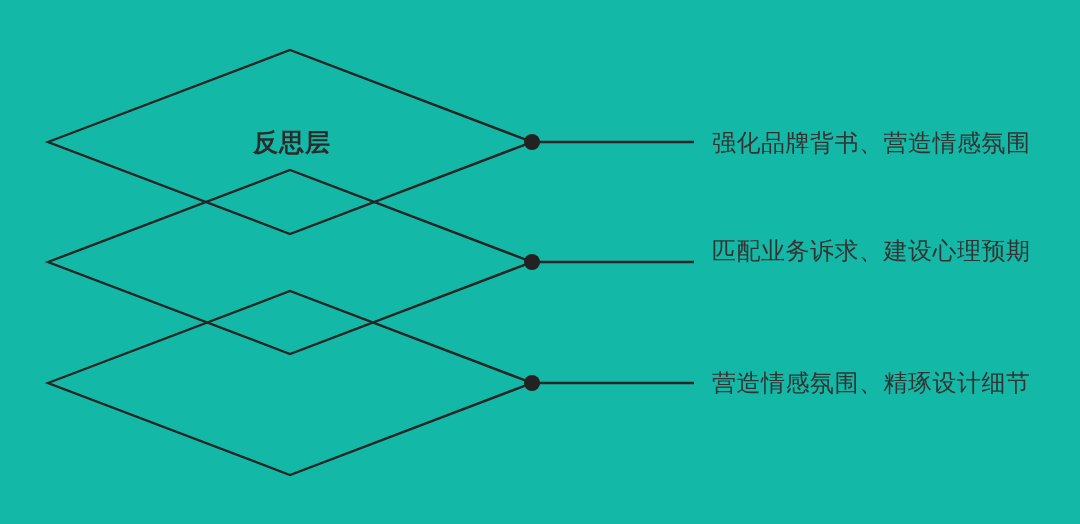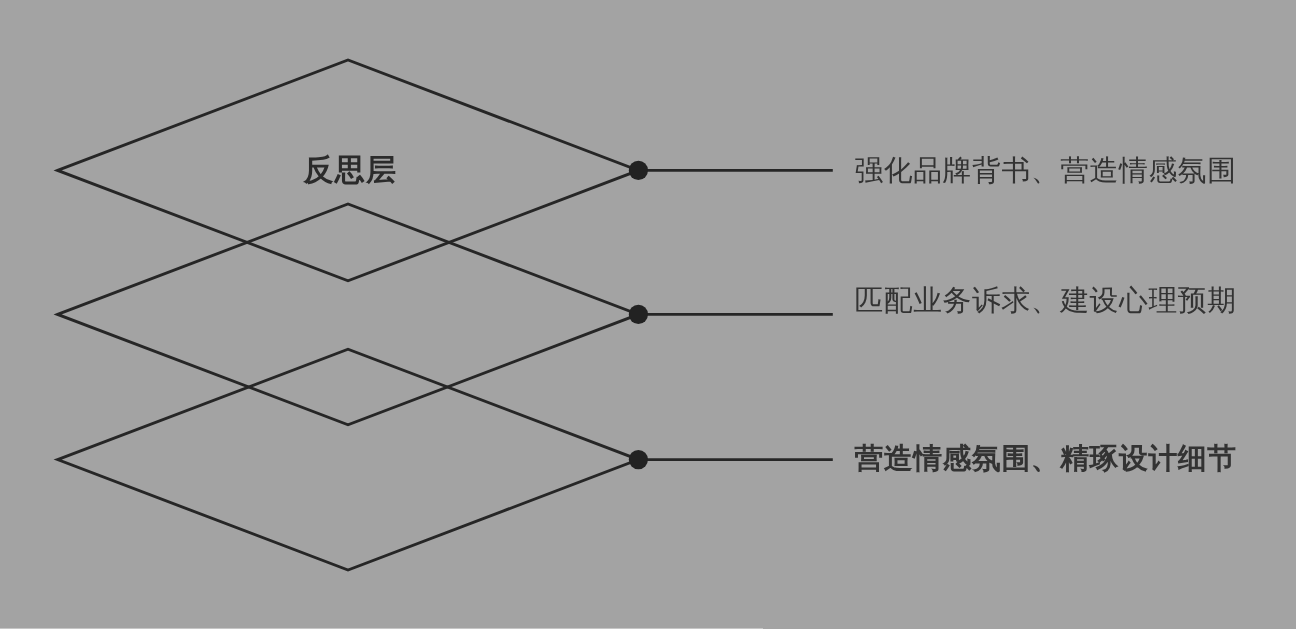--- a/index.html
+++ b/index.html
@@ -5,21 +5,21 @@
   html, body {
     margin: 0;
     padding: 0;
     background: #ffffff;
     font-family: "Liberation Sans", "DejaVu Sans", sans-serif;
   }
   .canvas {
     position: relative;
     width: 1080px;
     height: 524px;
-    background: #a3a3a3;
+    background: #14b8a6;
     overflow: hidden;
   }
   .diagram-svg {
     position: absolute;
     left: 0;
     top: 0;
     width: 1080px;
     height: 524px;
   }
   .layer-label {
@@ -42,21 +42,21 @@
     left: 712px;
     font-size: 24px;
     line-height: 30px;
     font-weight: 400;
     color: #333333;
     letter-spacing: 0.5px;
     white-space: nowrap;
   }
   .annotation.a0 { top: 128px; }
   .annotation.a1 { top: 236px; }
-  .annotation.a2 { top: 368px; font-weight: bold; }
+  .annotation.a2 { top: 368px; }
 </style>
 </head>
 <body>
 
 <div class="canvas">
 
   <svg class="diagram-svg" viewBox="0 0 1080 524" xmlns="http://www.w3.org/2000/svg">
 
     <polygon points="48,142 290,50 532,142 290,234" fill="none" stroke="#262626" stroke-width="2.4" stroke-linejoin="miter"></polygon>
 

